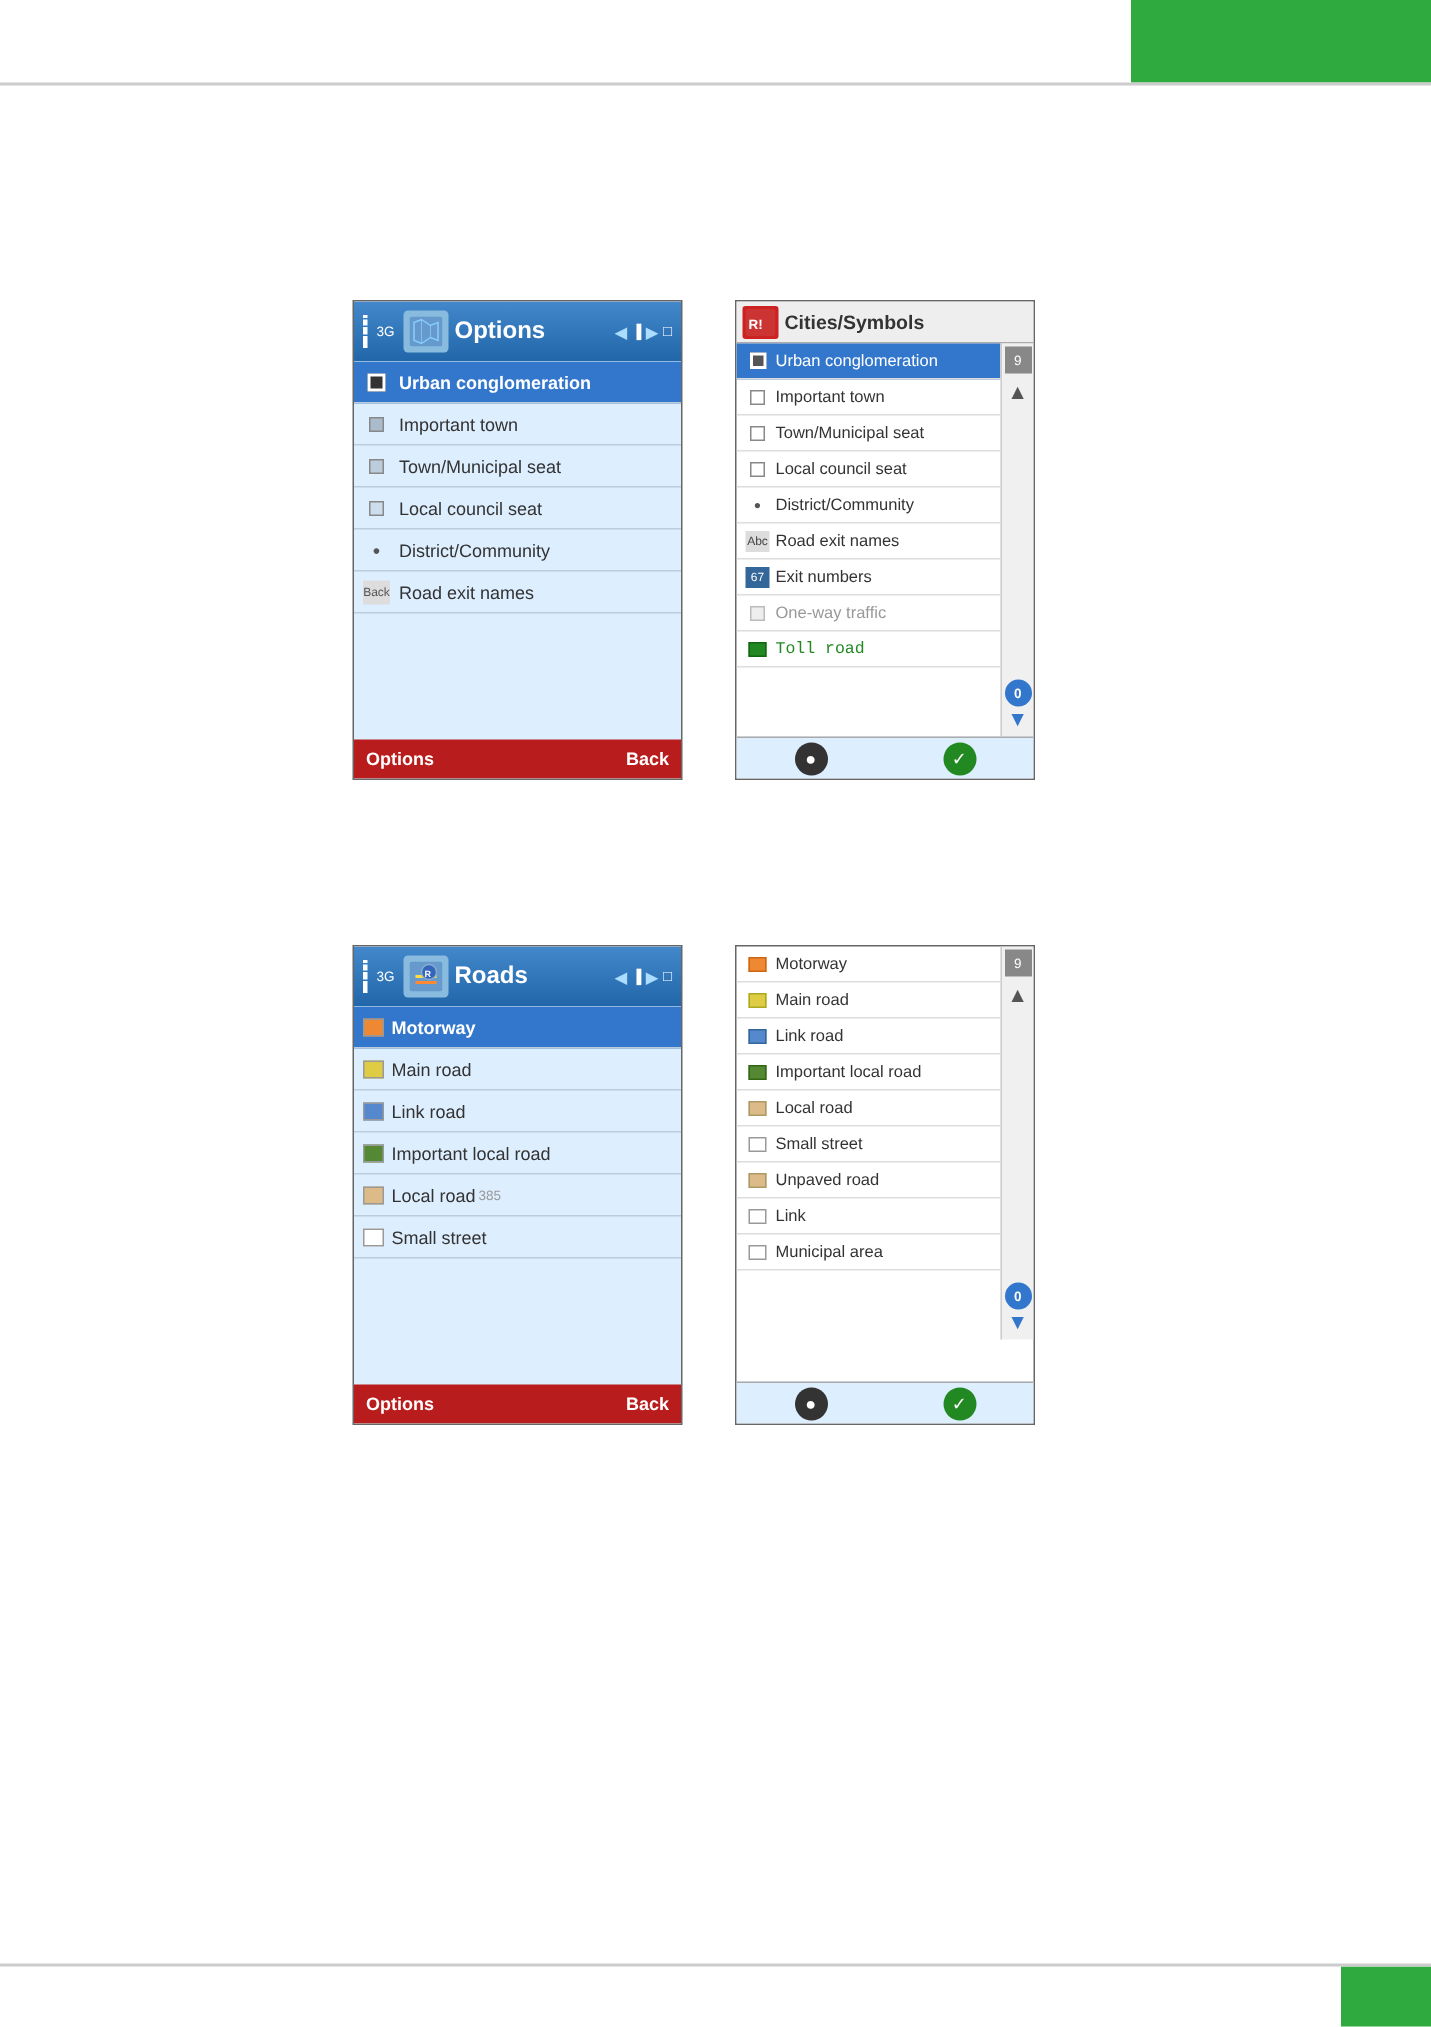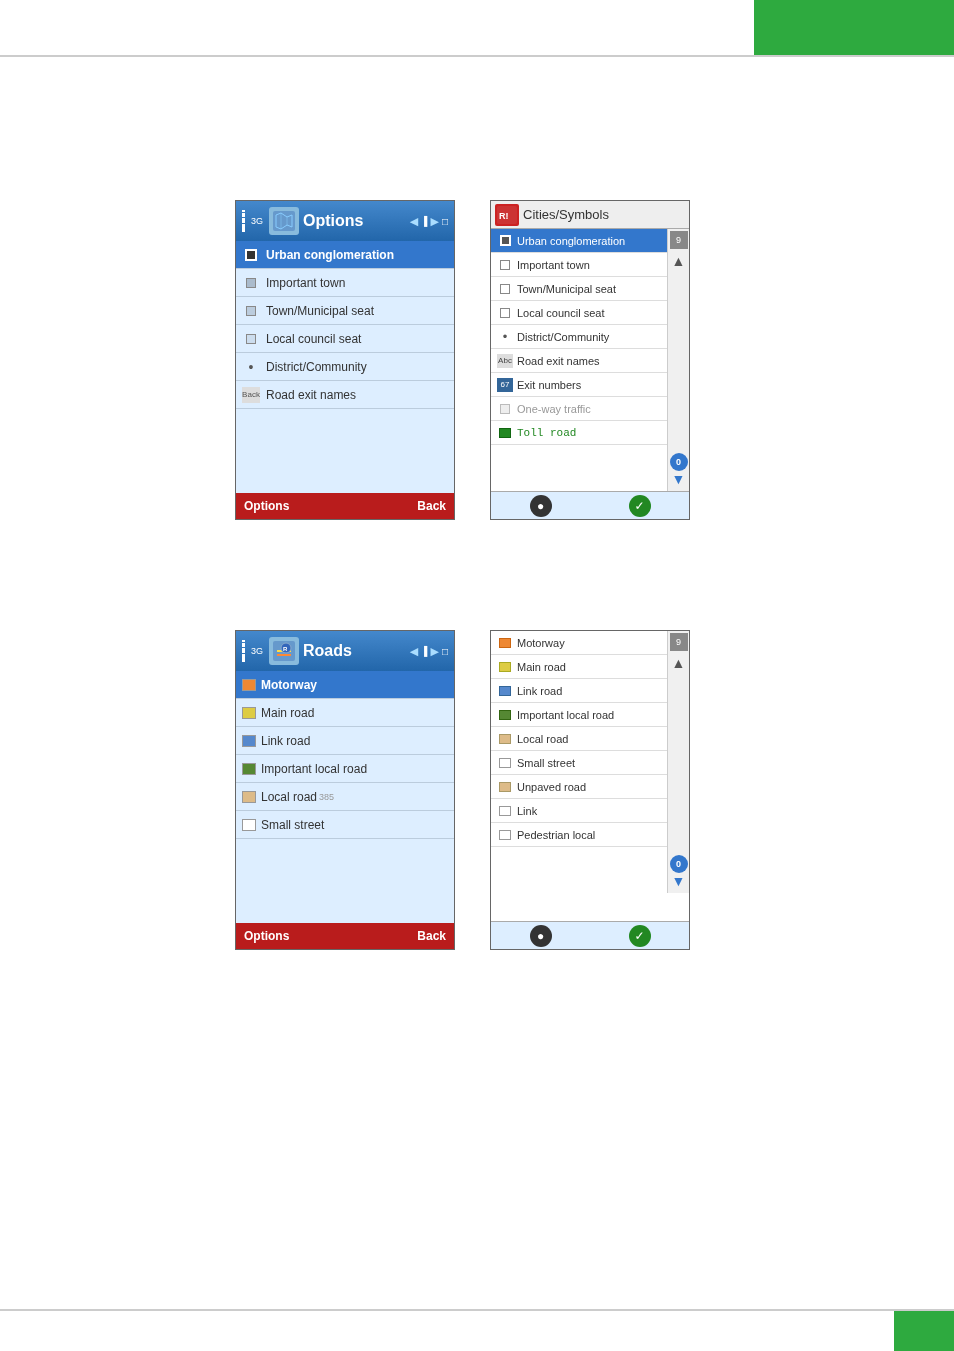--- a/index.html
+++ b/index.html
@@ -186,21 +186,21 @@
       display: flex;
       align-items: center;
       justify-content: center;
       font-size: 9px;
       color: white;
       font-weight: bold;
     }
 
     .header-title-dark {
       font-size: 13px;
-      font-weight: normal;
+      font-weight: bold;
       color: #333;
     }
 
     .cities-item {
       display: flex;
       align-items: center;
       padding: 4px 6px;
       border-bottom: 1px solid #ddd;
       min-height: 24px;
     }
@@ -667,21 +667,21 @@
         <div class="cities-item-icon">
           <div style="width:12px;height:10px;background:#ffffff;border:1px solid #999;"></div>
         </div>
         <span class="cities-item-text">Link</span>
       </div>
 
       <div class="cities-item">
         <div class="cities-item-icon">
           <div style="width:12px;height:10px;background:#ffffff;border:1px solid #999;"></div>
         </div>
-        <span class="cities-item-text">Pedestrian local</span>
+        <span class="cities-item-text">Municipal area</span>
       </div>
     </div>
 
     <div class="side-controls">
       <div class="side-num">9</div>
       <div class="side-arrow-up">▲</div>
       <div style="flex:1;"></div>
       <div class="side-circle-0">0</div>
       <div class="side-arrow-down">▼</div>
     </div>

